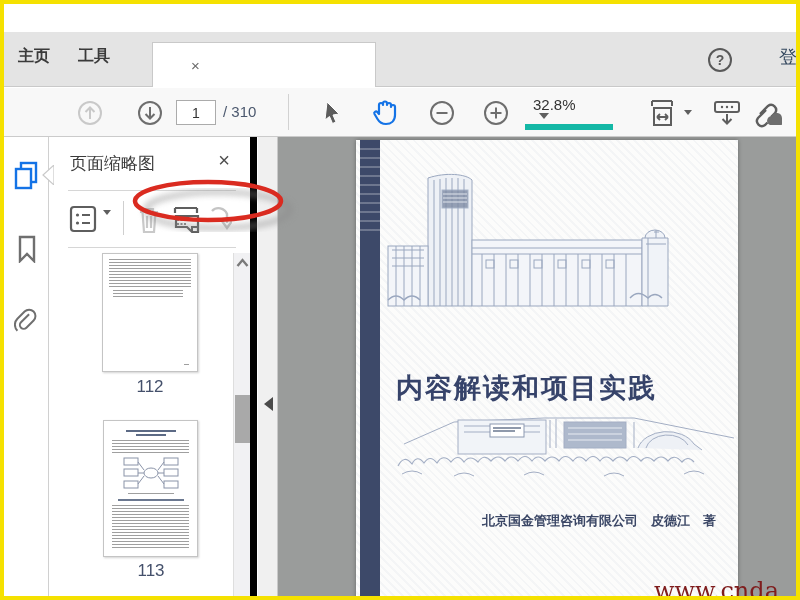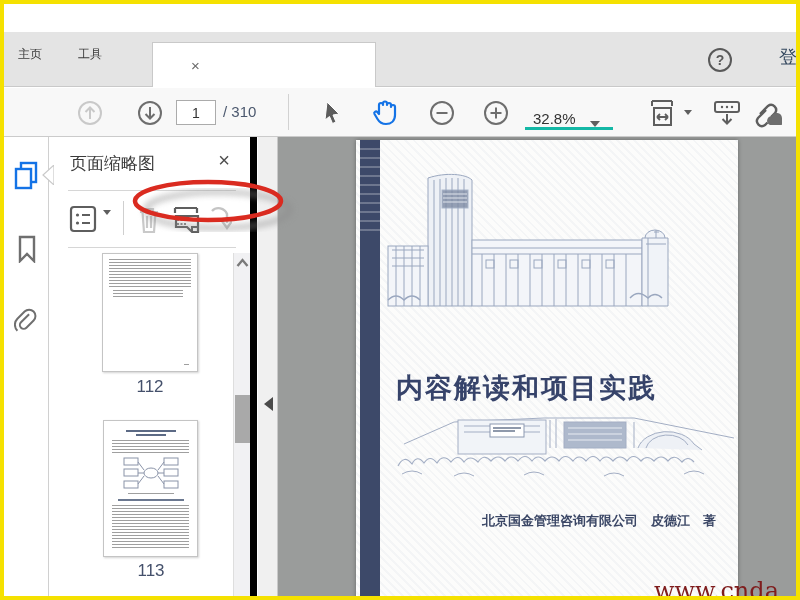--- a/index.html
+++ b/index.html
@@ -28,22 +28,22 @@
   .btn-min { left:682px; }
   .btn-min i { display:block; width:14px; height:0;
     border-top:2px solid #2b2b2b; }
   .btn-max { left:738px; }
   .btn-max i { display:block; width:12px; height:12px;
     border:2px solid #2b2b2b; background:#fff; }
 
   
   .tabbar { position:absolute; left:0; top:28px; right:0; height:55px;
     background:#e4e4e4; border-bottom:1px solid #c9c9c9; }
-  .tab-plain { position:absolute; top:14px; font-size:12px; color:#3a3a3a;
-    cursor:default; }
+  .tab-plain { position:absolute; top:14px; font-size:16px; color:#3a3a3a;
+    cursor:default;font-weight:bold; }
   .tab-home { left:14px; }
   .tab-tools { left:74px; }
   .tab-doc { position:absolute; left:148px; top:10px; width:224px; height:45px;
     background:#fff; border:1px solid #c9c9c9; border-bottom:none;
     display:flex; align-items:center; padding:0 10px 0 30px; }
   .tab-doc .doc-label { font-size:17px; color:#2f2f2f; white-space:nowrap;
     overflow:hidden; flex:1; }
   .tab-doc .tab-close { font-size:15px; color:#6a6a6a; margin-left:8px; }
   .help-circle { position:absolute; left:704px; top:16px; width:24px; height:24px;
     border:2px solid #595959; border-radius:50%; color:#595959;
@@ -57,21 +57,21 @@
     background:#f8f8f8; border-bottom:1px solid #cbcbcb; }
   .ticon { position:absolute; top:0; height:49px; display:flex;
     align-items:center; justify-content:center; }
   .tsep { position:absolute; top:6px; width:1px; height:36px; background:#d2d2d2; }
   .page-input { position:absolute; left:172px; top:12px; width:40px; height:25px;
     border:1px solid #ababab; background:#fff; font-size:14px; color:#333;
     text-align:center; font-family:"Liberation Sans", sans-serif; }
   .page-total { position:absolute; left:219px; top:15px; font-size:15px;
     color:#4b586e; white-space:nowrap; }
   .zoom-box { position:absolute; left:521px; top:8px; width:88px; height:34px;
-    border-bottom:3px solid #14b8a6; display:flex; align-items:flex-end; }
+    border-bottom:6px solid #14b8a6; display:flex; align-items:flex-start;flex-direction:column; }
   .zoom-level { font-size:15px; color:#333; margin-left:8px; }
   .caret-down { width:0; height:0; border-left:5px solid transparent;
     border-right:5px solid transparent; border-top:6px solid #5f5f5f;
     margin-left:14px; }
   .caret-sm { width:0; height:0; border-left:4px solid transparent;
     border-right:4px solid transparent; border-top:5px solid #5f5f5f; }
   .annotation-svg { position:absolute; left:118px; top:82px; overflow:visible;
     pointer-events:none; z-index:5; }
 
   

